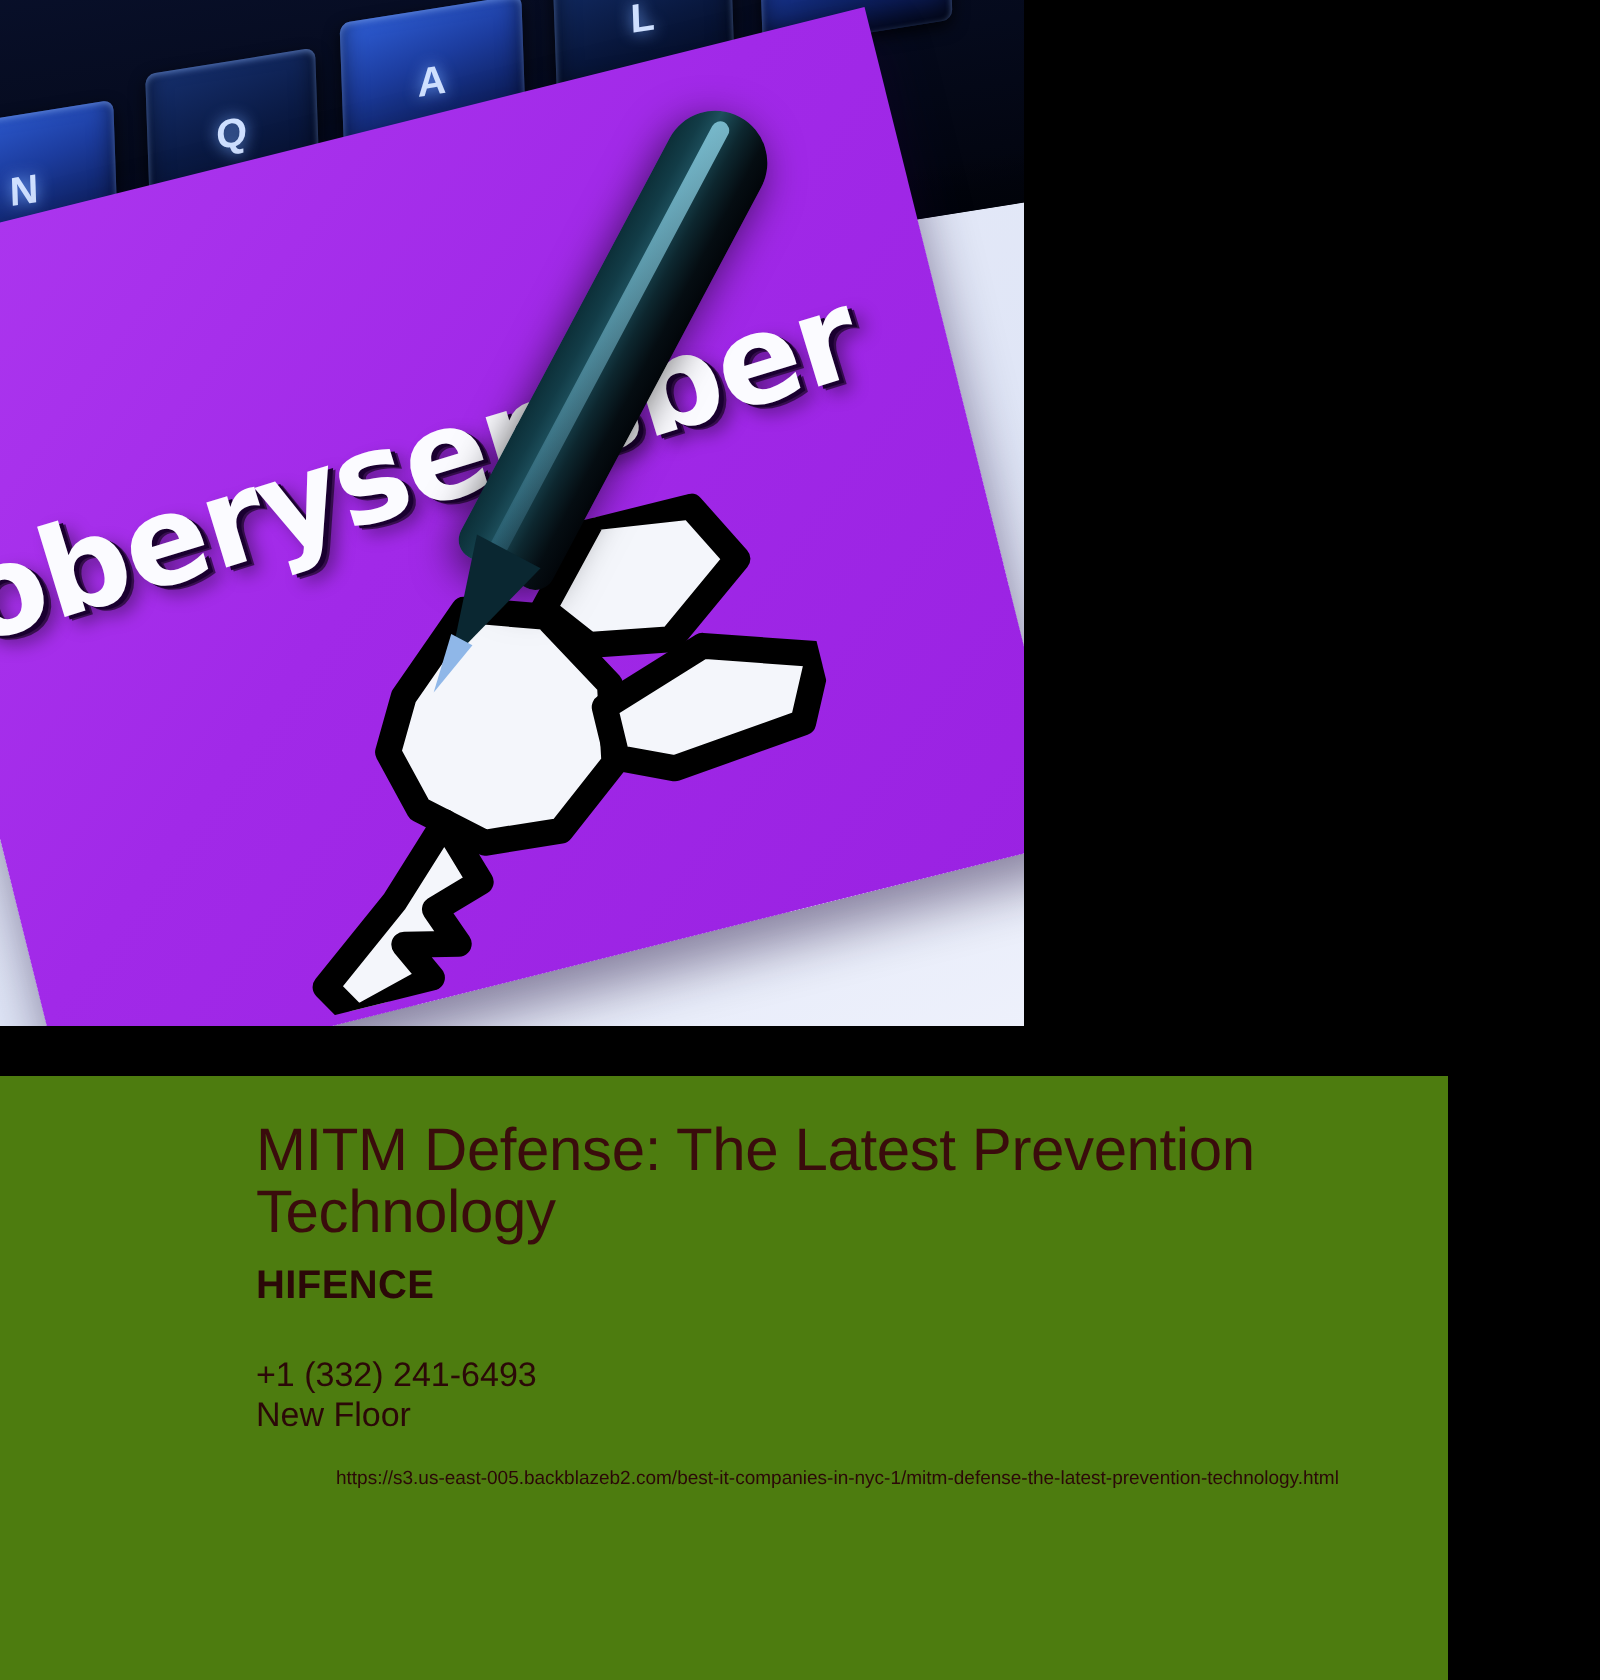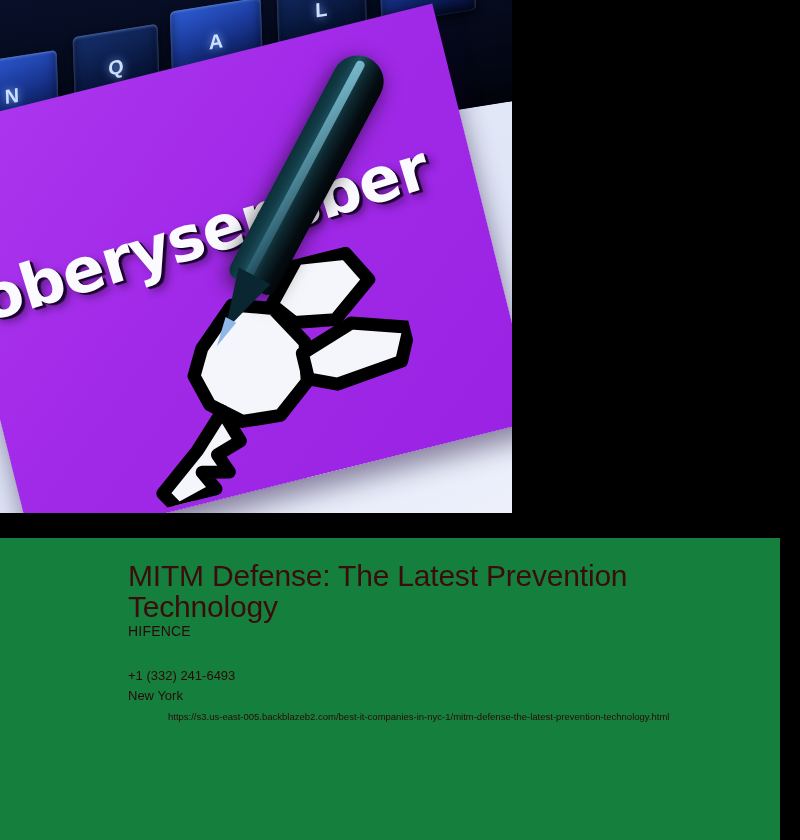--- a/index.html
+++ b/index.html
@@ -185,57 +185,57 @@
     height: 250px;
     border-radius: 8px;
     background: linear-gradient(180deg, rgba(150,220,240,.75), rgba(90,160,200,.15));
   }
 
   
   .info {
     position: absolute;
     left: 0;
     top: 538px;
-    width: 780px;
+    width: 724px;
     height: 302px;
-    background: #15803d;
+    background: #4d7c0f;
   }
   .info-inner {
     position: absolute;
     left: 128px;
     top: 22px;
     right: 40px;
   }
   .title {
     margin: 0;
     font-size: 30px;
     line-height: 31px;
     font-weight: normal;
     color: #3a0c0c;
     letter-spacing: -0.2px;
     max-width: 560px;
   }
   .company {
-    margin: 0 0 0 0;
-    font-size: 14px;
+    margin: 12px 0 0 0;
+    font-size: 20px;
     line-height: 18px;
-    font-weight: normal;
+    font-weight: bold;
     color: #2b0808;
     letter-spacing: 0.2px;
   }
   .contact {
     margin-top: 26px;
   }
   .contact-line {
-    font-size: 13px;
+    font-size: 17px;
     line-height: 20px;
     color: #2b0808;
   }
   .url {
-    margin-top: 5px;
+    margin-top: 16px;
     font-size: 9.5px;
     line-height: 12px;
     color: #2b0808;
     word-break: break-all;
     padding-left: 40px;
   }
 </style>
 </head>
 <body>
 
@@ -290,21 +290,21 @@
 
   <div class="info">
     <div class="info-inner">
 
       <h1 class="title">MITM Defense: The Latest Prevention Technology</h1>
 
       <h2 class="company">HIFENCE</h2>
 
       <div class="contact">
         <div class="contact-line">+1 (332) 241-6493</div>
-        <div class="contact-line">New York</div>
+        <div class="contact-line">New Floor</div>
       </div>
 
       <div class="url">https://s3.us-east-005.backblazeb2.com/best-it-companies-in-nyc-1/mitm-defense-the-latest-prevention-technology.html</div>
 
     </div>
   </div>
 
 </div>
 
 </body></html>

